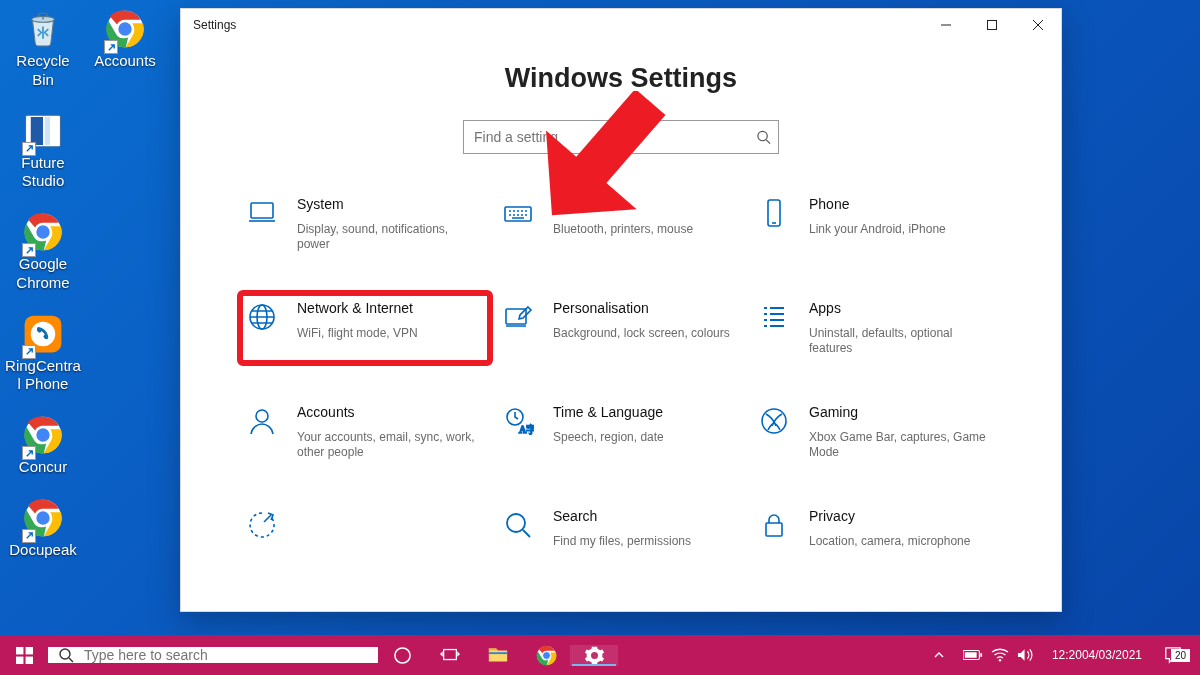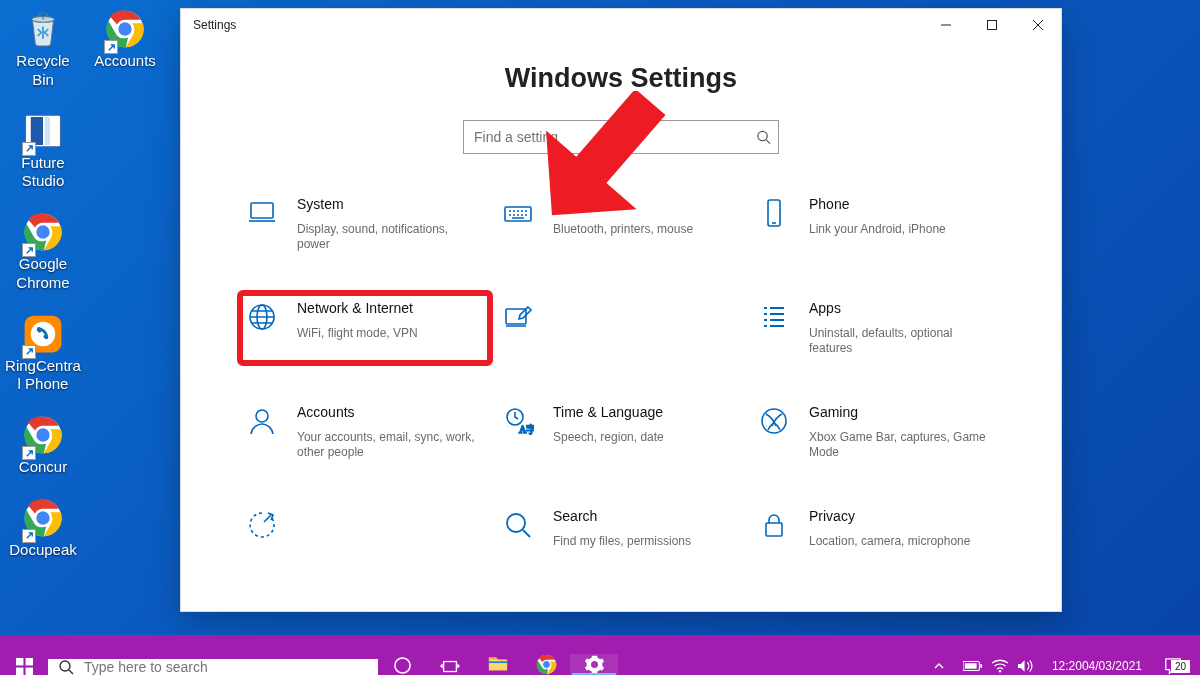--- a/index.html
+++ b/index.html
@@ -34,21 +34,21 @@
   .cat .ctext { display: flex; flex-direction: column; gap: 10px; }
   .cat .ctitle { font-size: 14px; color: #111; }
   .cat .csub  { font-size: 12px; color: #6b6b6b; line-height: 1.25; max-width: 190px; }
 
   .highlight { outline: 6px solid #ed1c24; outline-offset: -2px; }
 
   
   .arrow { position: absolute; pointer-events: none; }
 
   
-  .taskbar { position: absolute; left: 0; right: 0; bottom: 0; height: 40px; background: #a21caf; display: flex; align-items: flex-end; color: #fff; }
+  .taskbar { position: absolute; left: 0; right: 0; bottom: 0; height: 40px; background: #be185d; display: flex; align-items: center; color: #fff; }
   .tb-btn { display:flex; align-items:center; justify-content:center; padding: 0 10px; cursor:pointer;}
   .start { width: 48px; }
   .searchbox { display:flex; align-items:center; background:#fff; color:#555; width: 330px; padding: 0 10px; gap:10px; }
   .searchbox input { border:none; outline:none; background:transparent; width:100%; font-size:14px; color:#333; }
   .searchbox .sicon { color:#444; }
   .tb-right { margin-left:auto; display:flex; align-items:center; }
   .tray { display:flex; align-items:center; gap:8px; padding: 0 8px; font-size: 12px; }
   .clock { text-align:center; font-size: 12px; line-height:1.25; padding: 0 10px; }
   .action-center { position:relative; padding: 0 12px; display:flex; align-items:center; }
   .ac-badge { position:absolute; right: 4px; bottom: 2px; background:#fff; color:#15171a; font-size:10px; border-radius:0; padding: 0 4px; line-height: 13px; }
@@ -294,20 +294,24 @@
           </div>
       </div>
 
       <div class="cat">
         <div class="cicon">
             <svg width="32" height="32" viewBox="0 0 32 32" fill="none" stroke="#0067c0" stroke-width="1.6">
               <rect x="4" y="8" width="20" height="15" rx="1"></rect>
               <path d="M4 25h20M26 6l3 3-8 8-4 1 1-4z"></path>
             </svg>
           </div>
+        <div class="ctext">
+            <div class="ctitle">Personalisation</div>
+            <div class="csub">Background, lock screen, colours</div>
+          </div>
       </div>
 
       <div class="cat">
         <div class="cicon">
             <svg width="32" height="32" viewBox="0 0 32 32" fill="none" stroke="#0067c0" stroke-width="1.8">
               <path d="M6 7h3M12 7h14M6 13h3M12 13h14M6 19h3M12 19h14M6 25h3M12 25h14"></path>
             </svg>
           </div>
         <div class="ctext">
             <div class="ctitle">Apps</div>

